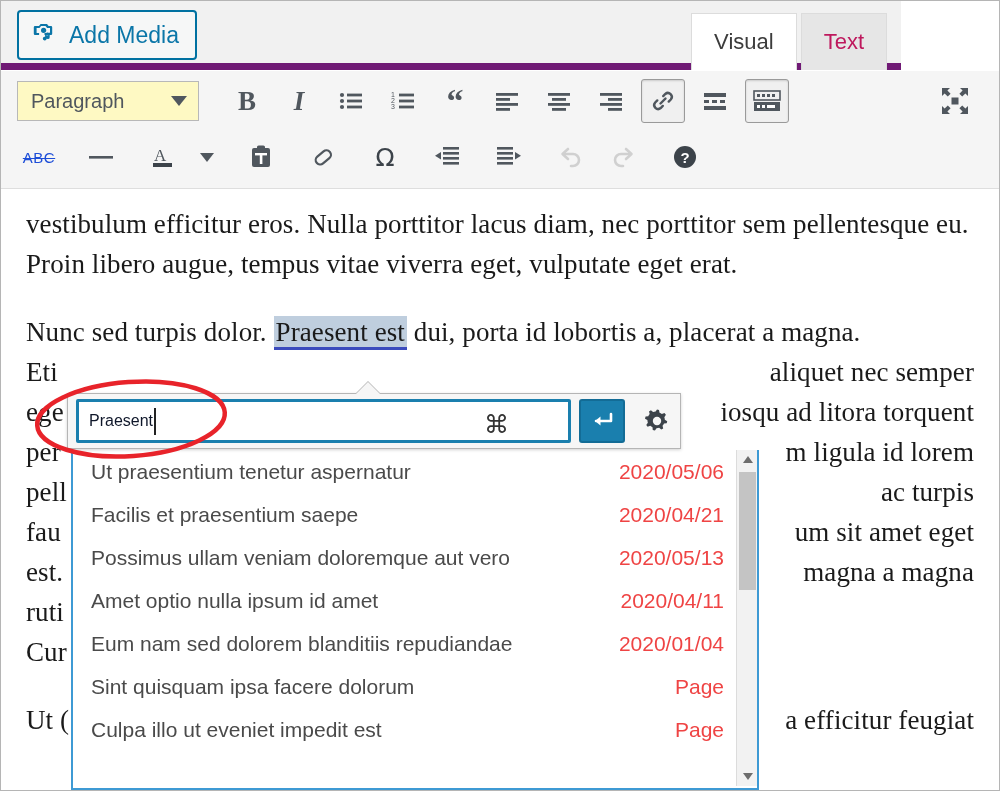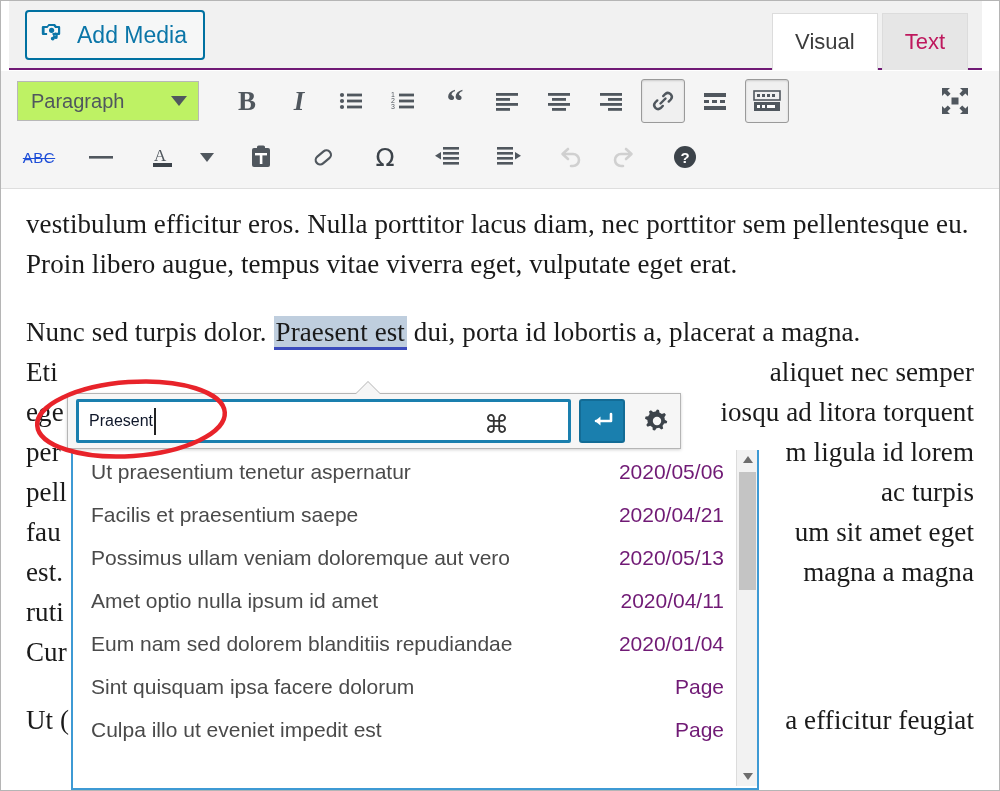--- a/index.html
+++ b/index.html
@@ -13,23 +13,23 @@
   #app {
     position: relative;
     width: 1000px; height: 791px;
     background: #fff;
     border: 1px solid #b5b5b5;
     overflow: hidden;
   }
 
   
   .topbar {
-    position: absolute; left: 8px; top: 0; width: 973px; height: 69px;
+    position: absolute; left: 0; top: 0; width: 900px; height: 69px;
     background: #f1f1f1;
-    border-bottom: 2px solid #701a75;
+    border-bottom: 7px solid #701a75;
   }
   .add-media-btn {
     position: absolute; left: 16px; top: 9px;
     height: 50px; padding: 0 16px 0 12px;
     display: flex; align-items: center; gap: 12px;
     background: #f6f7f7;
     border: 2px solid #0071a1;
     border-radius: 4px;
     color: #0071a1;
     font-size: 22px;
@@ -54,21 +54,21 @@
     position: absolute; left: 0; top: 70px; width: 998px; height: 118px;
     background: #f5f5f5;
     border-bottom: 1px solid #dedede;
   }
   .trow { position: absolute; left: 16px; display: flex; align-items: center; }
   .trow1 { top: 8px; }
   .trow2 { top: 64px; }
 
   .select-box {
     width: 182px; height: 40px;
-    background: #bef264;
+    background: #fef9c3;
     border: 1px solid #b8b8b8;
     display: flex; align-items: center; justify-content: space-between;
     padding: 0 11px 0 13px;
     font-size: 20px; color: #50575e;
     cursor: pointer; user-select: none;
     margin-right: 26px;
   }
   .caret { width: 0; height: 0; border-left: 8px solid transparent; border-right: 8px solid transparent; border-top: 10px solid #50575e; }
 
   .tbtn {
@@ -170,21 +170,21 @@
   .sugg-list { position: absolute; left: 0; top: 0; width: 665px; }
   .sugg-item {
     height: 43px;
     display: flex; align-items: center; justify-content: space-between;
     padding: 0 14px 0 18px;
     font-size: 21px; color: #4a4a4a;
     cursor: pointer; user-select: none;
     font-family: "Liberation Sans", sans-serif;
   }
   .sugg-item .title { white-space: nowrap; overflow: hidden; }
-  .sugg-item .meta { color: #701a75; margin-left: 16px; white-space: nowrap; }
+  .sugg-item .meta { color: #ef4444; margin-left: 16px; white-space: nowrap; }
 
   
   .sbar {
     position: absolute; right: 0; top: 0; width: 21px; height: 336px;
     background: #f2f2f2; border-left: 1px solid #dcdcdc;
   }
   .sbar .arrow-btn {
     position: absolute; left: 0; width: 21px; height: 19px;
     display: flex; align-items: center; justify-content: center;
     background: #f2f2f2; cursor: pointer;

